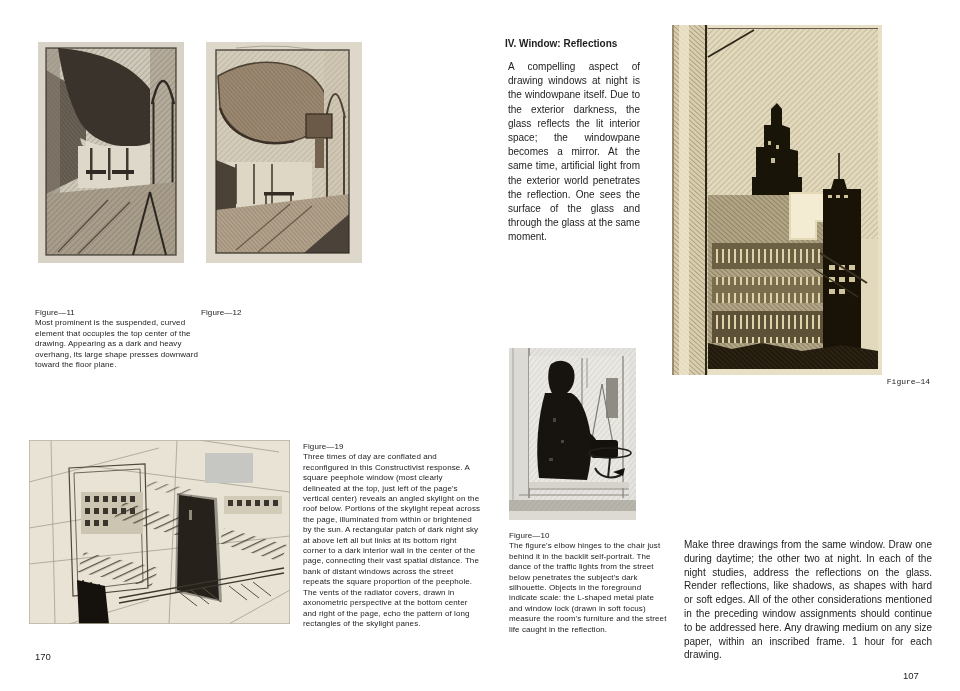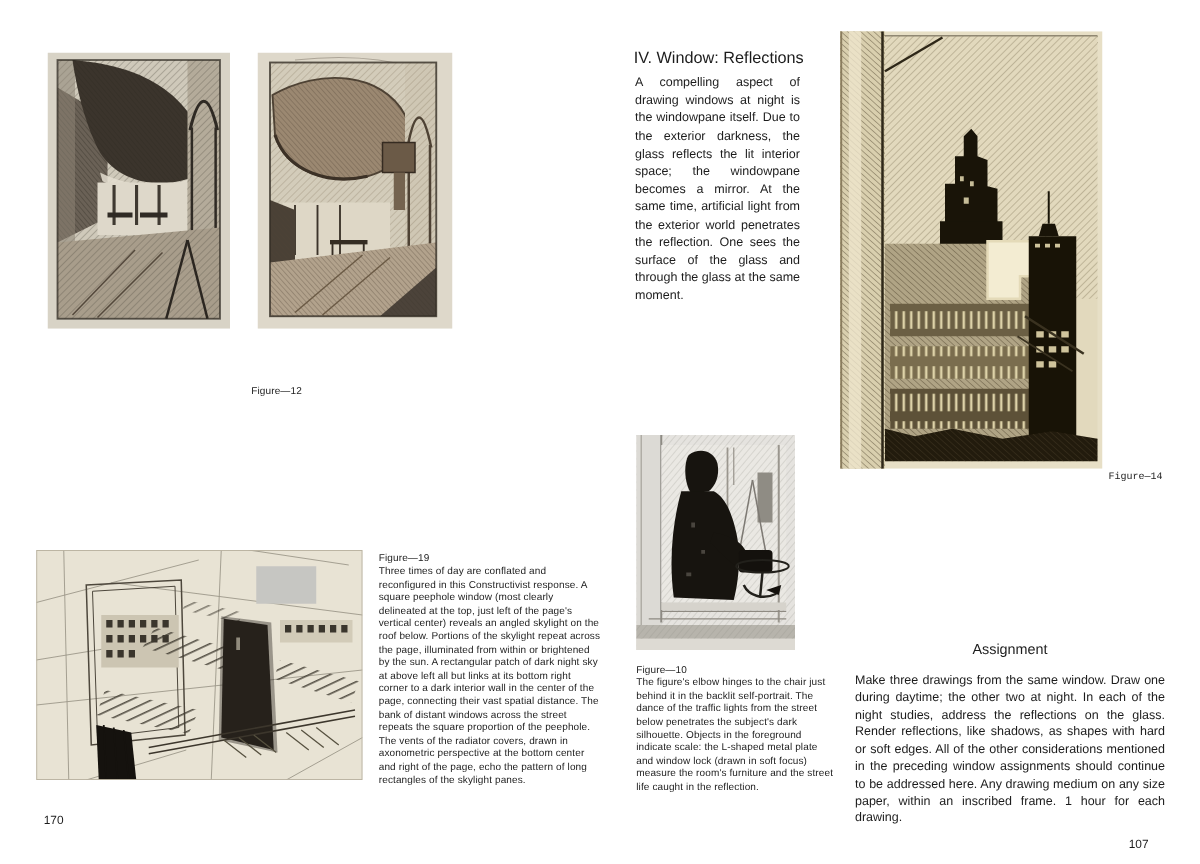--- a/index.html
+++ b/index.html
@@ -4,21 +4,21 @@
 <style>
   html,body{margin:0;padding:0;background:#ffffff;}
   #spread{position:relative;width:960px;height:691px;background:#ffffff;overflow:hidden;
           font-family:"Liberation Sans",sans-serif;color:#1c1c1c;}
   .abs{position:absolute;}
   .fig{display:block;}
   .cap{font-size:8px;line-height:10.4px;letter-spacing:.1px;}
   .cap .lbl{display:block;}
   .body-col{font-size:10px;line-height:14.2px;text-align:justify;}
   .assign-body{font-size:10px;line-height:13.8px;text-align:justify;}
-  .heading{font-size:13px;text-align:right;}
+  .heading{font-size:10px;text-align:left;font-weight:bold;}
   .assign-head{font-size:11.5px;text-align:center;font-weight:500;}
   .fig-label{font-size:8px;text-align:right;font-family:Liberation Mono, monospace;}
   .pagenum{font-size:9.5px;}
 </style>
 </head>
 <body>
 
 <div id="spread">
 
   <svg class="abs fig" style="left:38px;top:42px" width="146" height="221" viewBox="0 0 146 221">
@@ -94,20 +94,24 @@
     <path d="M10,118 L30,126 L30,211 L10,211 Z" fill="url(#p12b)"></path>
     <path d="M10,168 L143,152 L143,211 L10,211 Z" fill="#b2a28c"></path>
     <path d="M10,168 L143,152 L143,211 L10,211 Z" fill="url(#p12b)"></path>
     <line x1="30" y1="208" x2="84" y2="162" stroke="#6b5a45" stroke-width="1.2"></line>
     <line x1="52" y1="210" x2="106" y2="164" stroke="#6b5a45" stroke-width="1.2"></line>
     <path d="M98,211 L143,172 L143,211 Z" fill="#3a332b" opacity="0.85"></path>
     <rect x="10" y="8" width="133" height="203" fill="none" stroke="#352e26" stroke-width="1.5" opacity="0.8"></rect>
   </svg>
 
 
+  <div class="abs cap" style="left:35px;top:308px;width:164px">
+    <span class="lbl">Figure—11</span>
+    <span>Most prominent is the suspended, curved element that occupies the top center of the drawing. Appearing as a dark and heavy overhang, its large shape presses downward toward the floor plane.</span>
+  </div>
 
   <div class="abs cap" style="left:201px;top:308px;width:164px">
     <span class="lbl">Figure—12</span>
   </div>
 
   <svg class="abs fig" style="left:29px;top:440px" width="261" height="184" viewBox="0 0 261 184">
     <defs>
       <pattern id="p13s" width="7" height="7" patternUnits="userSpaceOnUse" patternTransform="rotate(65)">
         <line x1="0" y1="0" x2="0" y2="7" stroke="#3f3a30" stroke-width="2.6"></line>
       </pattern>
@@ -288,19 +292,18 @@
         <rect x="172" y="170" width="4" height="3"></rect>
     </g>
     <line x1="148" y1="228" x2="195" y2="258" stroke="#3a3220" stroke-width="2"></line>
     <line x1="142" y1="244" x2="186" y2="272" stroke="#3a3220" stroke-width="1.4"></line>
     <path d="M36,318 L60,324 L90,318 L130,326 L170,320 L206,326 L206,344 L36,344 Z" fill="#221b0d"></path>
     <path d="M36,318 L60,324 L90,318 L130,326 L170,320 L206,326 L206,344 L36,344 Z" fill="url(#p14b)"></path>
   </svg>
 
   <div class="abs fig-label" style="left:780px;top:377px;width:150px">Figure—14</div>
 
-  <div class="abs assign-head" style="left:684px;top:514px;width:248px">Assignment</div>
 
   <div class="abs assign-body" style="left:684px;top:538px;width:248px">Make three drawings from the same window. Draw one during daytime; the other two at night. In each of the night studies, address the reflections on the glass. Render reflections, like shadows, as shapes with hard or soft edges. All of the other considerations mentioned in the preceding window assignments should continue to be addressed here. Any drawing medium on any size paper, within an inscribed frame. 1 hour for each drawing.</div>
 
   <div class="abs pagenum" style="left:903px;top:670px">107</div>
 
 </div>
 
 </body></html>

